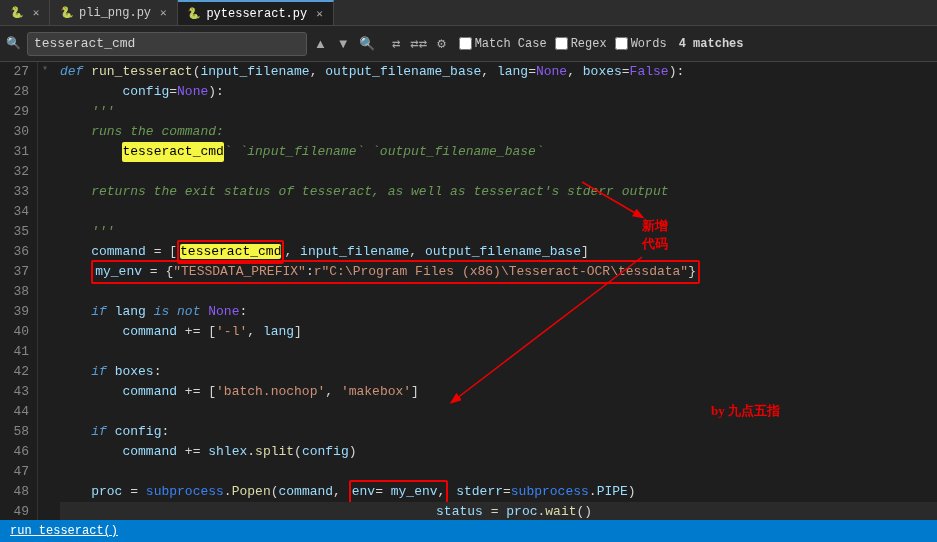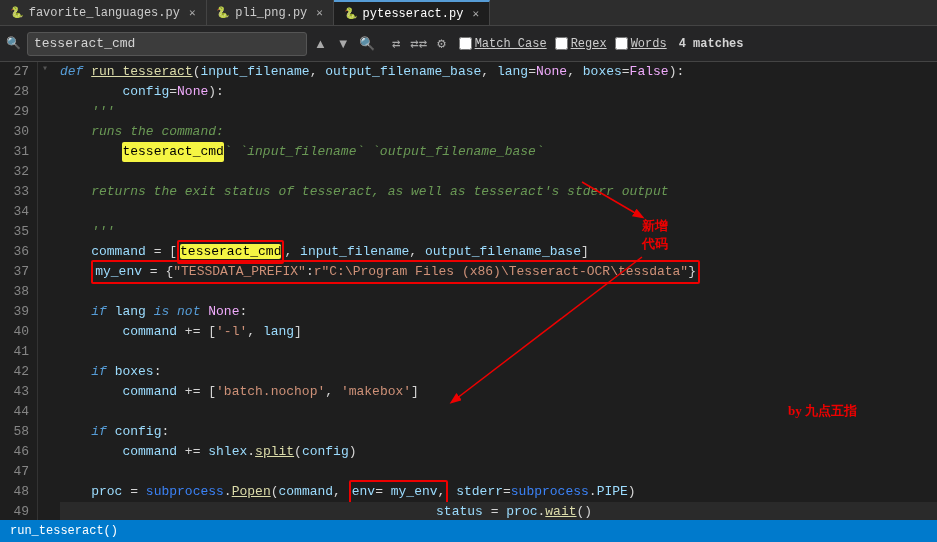--- a/index.html
+++ b/index.html
@@ -81,21 +81,20 @@
       gap: 8px;
       margin-left: 6px;
     }
     .search-option {
       display: flex;
       align-items: center;
       gap: 3px;
       font-size: 12px;
       color: #ccc;
       cursor: pointer;
-      text-decoration: underline;
     }
     .search-option input[type="checkbox"] { cursor: pointer; }
     .search-count {
       margin-left: 8px;
       font-size: 12px;
       color: #d4d4d4;
       font-weight: bold;
     }
     .search-toolbar-icons {
       display: flex;
@@ -147,22 +146,22 @@
       white-space: pre;
       font-size: 13px;
       position: relative;
     }
     .code-line.highlighted-line {
       background: #2a2a2a;
       justify-content: center;
     }
     
     .kw { color: #569cd6; font-style: italic; }
-    .kw2 { color: #f0abfc; }
-    .fn { color: #dcdcaa; text-decoration: underline; }
+    .kw2 { color: #8b5cf6; }
+    .fn { color: #dcdcaa; }
     .str { color: #ce9178; }
     .comment { color: #6a9955; font-style: italic; }
     .var { color: #9cdcfe; }
     .op { color: #d4d4d4; }
     .cls { color: #3b82f6; }
     .param { color: #9cdcfe; }
     .punc { color: #d4d4d4; }
     .plain { color: #d4d4d4; }
     
     .match-highlight {
@@ -182,37 +181,37 @@
       height: 22px;
       background: #007acc;
       display: flex;
       align-items: center;
       padding: 0 10px;
       font-size: 12px;
       color: #fff;
     }
     .status-item {
       margin-right: 12px;
+      text-decoration: underline;
     }
     
     .fold-gutter {
       width: 14px;
       color: #555;
       font-size: 10px;
       text-align: center;
       flex-shrink: 0;
     }
   </style>
 </head>
 <body>
 
 <div class="tabs-bar">
   <div class="tab">
     <span class="tab-icon-py">🐍</span>
-    <span>favorite_languages.py</span>
     <span class="tab-close">✕</span>
   </div>
   <div class="tab">
     <span class="tab-icon-py">🐍</span>
     <span>pli_png.py</span>
     <span class="tab-close">✕</span>
   </div>
   <div class="tab active">
     <span class="tab-icon-py">🐍</span>
     <span>pytesseract.py</span>
@@ -395,19 +394,19 @@
 
       <line x1="590" y1="195" x2="400" y2="340" stroke="#e00" stroke-width="1.5" marker-end="url(#arrow)"></line>
       <defs>
         <marker id="arrow" markerWidth="8" markerHeight="8" refX="6" refY="3" orient="auto">
           <path d="M0,0 L0,6 L8,3 z" fill="#e00"></path>
         </marker>
       </defs>
     </svg>
 
     <div class="annotation-text" style="top: 155px; left: 590px;">新增<br>代码</div>
-    <div class="annotation-text" style="top: 340px; left: 736px;">by 九点五指</div>
+    <div class="annotation-text" style="top: 340px; left: 659px;">by 九点五指</div>
   </div>
 </div>
 
 <div class="status-bar">
   <span class="status-item">run_tesseract()</span>
 </div>
 
 </body></html>

